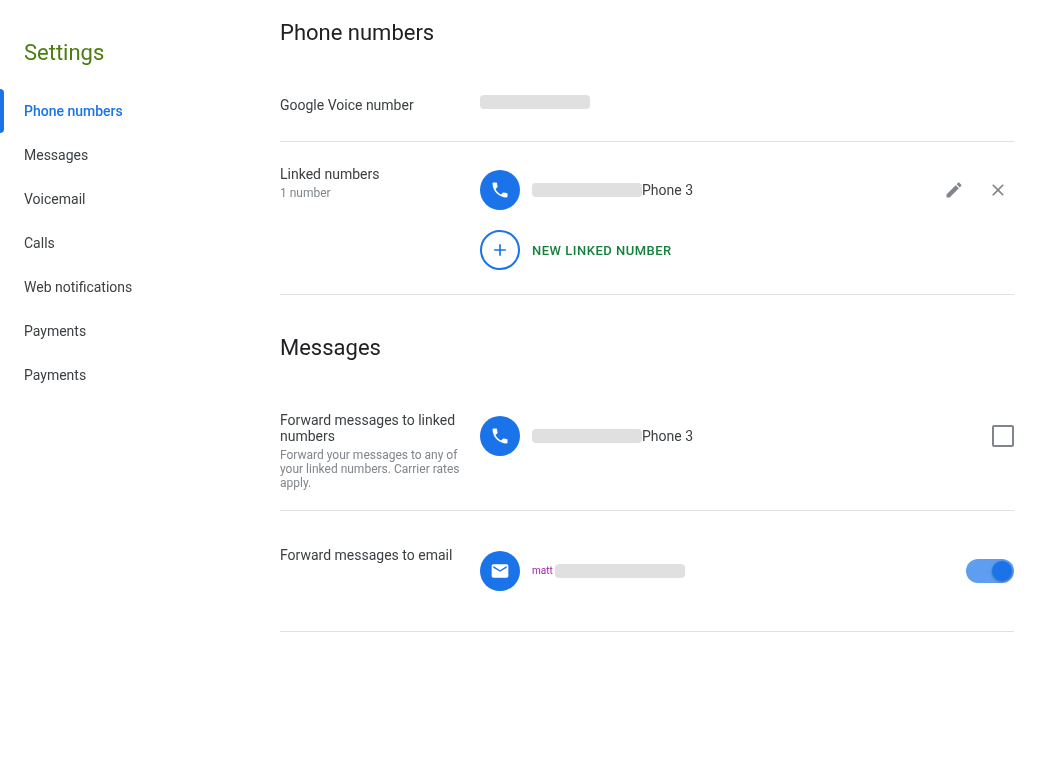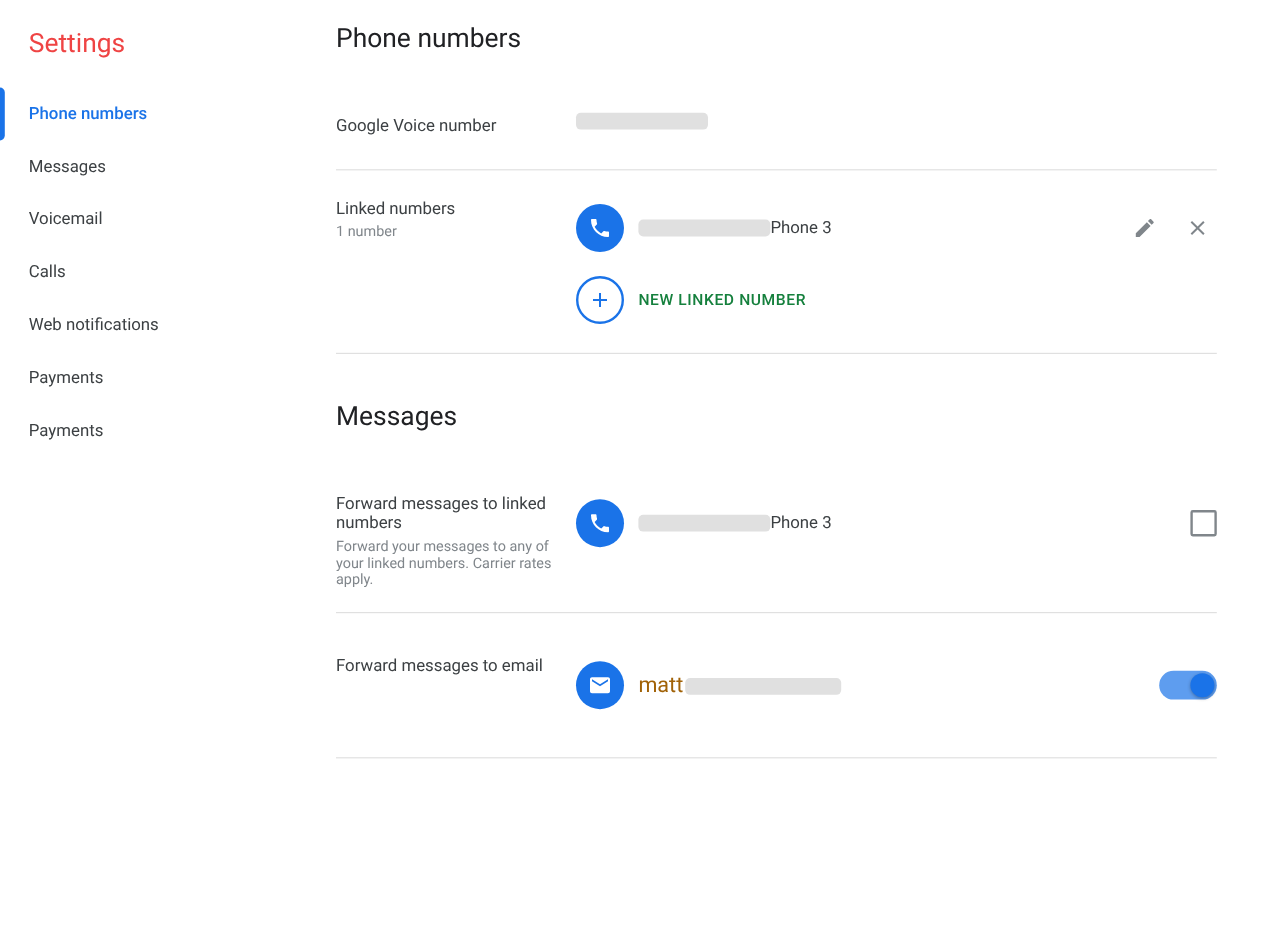--- a/index.html
+++ b/index.html
@@ -17,22 +17,23 @@
     
     .sidebar {
       width: 240px;
       min-width: 240px;
       padding: 20px 0;
       border-right: none;
     }
     .sidebar-title {
       font-size: 22px;
       font-weight: 400;
-      color: #ef4444;
+      color: #4d7c0f;
       padding: 4px 24px 24px 24px;
+      margin-top: 16px;
     }
     .sidebar-item {
       display: flex;
       align-items: center;
       padding: 14px 24px;
       cursor: pointer;
       font-size: 14px;
       color: #3c4043;
       position: relative;
       border-radius: 0 24px 24px 0;
@@ -259,22 +260,22 @@
       color: #80868b;
       margin-top: 4px;
     }
 
     .number-phone-label {
       display: flex;
       align-items: center;
       flex: 1;
     }
     .email-address {
-      color: #a16207;
-      font-size: 18px;
+      color: #a21caf;
+      font-size: 10px;
     }
   </style>
 </head>
 <body>
 
 <div class="app">
 
   <div class="sidebar">
     <div class="sidebar-title">Settings</div>
 

